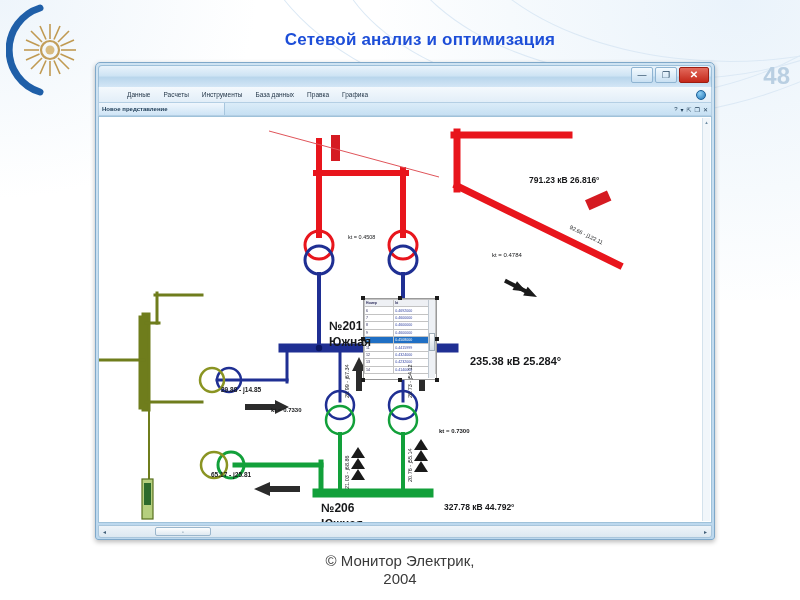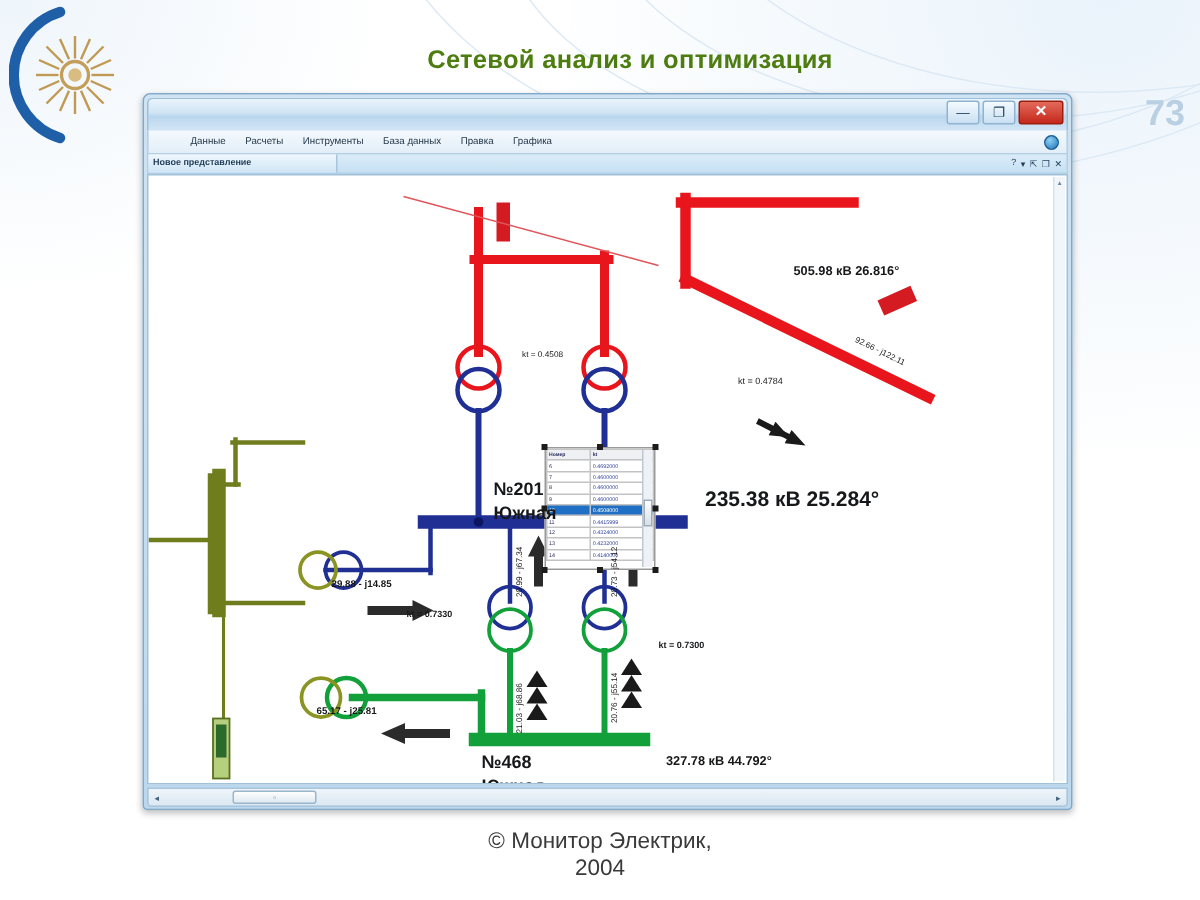--- a/index.html
+++ b/index.html
@@ -24,21 +24,21 @@
     position:absolute; left:0; top:0; width:260px; height:200px;
     background:radial-gradient(ellipse at 0% 0%, #eef5fb 0%, #ffffff 70%);
   }
 
   
   #logo { position:absolute; left:6px; top:4px; width:84px; height:92px; }
 
   
   #slide-title {
     position:absolute; left:120px; top:30px; width:600px;
-    text-align:center; font-size:17px; font-weight:bold; color:#4d7c0f;
+    text-align:center; font-size:17px; font-weight:bold; color:#1d4ed8;
     letter-spacing:.2px;
   }
 
   
   #page-number {
     position:absolute; right:10px; top:62px;
     font-size:24px; color:#b9cfe2; font-weight:bold;
   }
 
   
@@ -193,21 +193,21 @@
         <line x1="-10.5" y1="4" x2="-24" y2="10"></line>
         <line x1="-10.5" y1="-4" x2="-24" y2="-10"></line>
         <line x1="-4" y1="-10.5" x2="-10" y2="-24"></line>
       </g>
     </g>
   </svg>
 </div>
 
 <div id="slide-title">Сетевой анализ и оптимизация</div>
 
-<div id="page-number">73</div>
+<div id="page-number">48</div>
 
 <div id="app-window">
 
   <div class="titlebar">
     <div class="win-buttons">
       <div class="win-btn">—</div>
       <div class="win-btn">❐</div>
       <div class="win-btn close">✕</div>
     </div>
   </div>
@@ -419,45 +419,45 @@
     <div class="tbl-handle" style="left:299px; top:179px;"></div>
     <div class="tbl-handle" style="left:336px; top:179px;"></div>
     <div class="tbl-handle" style="left:262px; top:220px;"></div>
     <div class="tbl-handle" style="left:336px; top:220px;"></div>
     <div class="tbl-handle" style="left:262px; top:261px;"></div>
     <div class="tbl-handle" style="left:299px; top:261px;"></div>
     <div class="tbl-handle" style="left:336px; top:261px;"></div>
 
     <div class="dlabel lab-black" style="left:249px; top:118px; font-size:5.5px;">kt = 0.4508</div>
 
-    <div class="dlabel lab-black" style="left:430px; top:59px; font-size:8.5px; font-weight:bold;">505.98 кВ 26.816°</div>
+    <div class="dlabel lab-black" style="left:430px; top:59px; font-size:8.5px; font-weight:bold;">791.23 кВ 26.816°</div>
 
     <div class="dlabel lab-black" style="left:472px; top:108px; font-size:5.5px; transform:rotate(26deg); transform-origin:left top;">92.66 - j122.11</div>
 
     <div class="dlabel lab-black" style="left:393px; top:135px; font-size:6px;">kt = 0.4784</div>
 
     <div class="dlabel lab-black lab-bold" style="left:230px; top:203px; font-size:12px;">№201</div>
     <div class="dlabel lab-black lab-bold" style="left:230px; top:219px; font-size:12px;">Южная</div>
 
-    <div class="dlabel lab-black lab-bold" style="left:371px; top:208px; font-size:14px;">235.38 кВ 25.284°</div>
+    <div class="dlabel lab-black lab-bold" style="left:371px; top:239px; font-size:11px;">235.38 кВ 25.284°</div>
 
     <div class="dlabel lab-black" style="left:122px; top:270px; font-size:6.5px; font-weight:bold;">29.88 - j14.85</div>
 
     <div class="dlabel lab-black" style="left:246px; top:281px; font-size:5.5px; transform:rotate(-90deg); transform-origin:left top;">20.99 - j67.34</div>
     <div class="dlabel lab-black" style="left:309px; top:281px; font-size:5.5px; transform:rotate(-90deg); transform-origin:left top;">20.73 - j54.12</div>
 
     <div class="dlabel lab-black" style="left:172px; top:290px; font-size:6px; font-weight:bold;">kt = 0.7330</div>
     <div class="dlabel lab-black" style="left:340px; top:311px; font-size:6px; font-weight:bold;">kt = 0.7300</div>
 
     <div class="dlabel lab-black" style="left:246px; top:372px; font-size:5.5px; transform:rotate(-90deg); transform-origin:left top;">21.03 - j68.86</div>
     <div class="dlabel lab-black" style="left:309px; top:365px; font-size:5.5px; transform:rotate(-90deg); transform-origin:left top;">20.76 - j55.14</div>
 
     <div class="dlabel lab-black" style="left:112px; top:355px; font-size:6.5px; font-weight:bold;">65.17 - j25.81</div>
 
-    <div class="dlabel lab-black lab-bold" style="left:222px; top:385px; font-size:12px;">№468</div>
+    <div class="dlabel lab-black lab-bold" style="left:222px; top:385px; font-size:12px;">№206</div>
     <div class="dlabel lab-black lab-bold" style="left:222px; top:401px; font-size:12px;">Южная</div>
 
     <div class="dlabel lab-black lab-bold" style="left:345px; top:386px; font-size:8.5px;">327.78 кВ 44.792°</div>
 
     <div class="vscroll">
       <div class="arrow">▴</div>
     </div>
   </div>
 
   <div class="hscrollbar">

